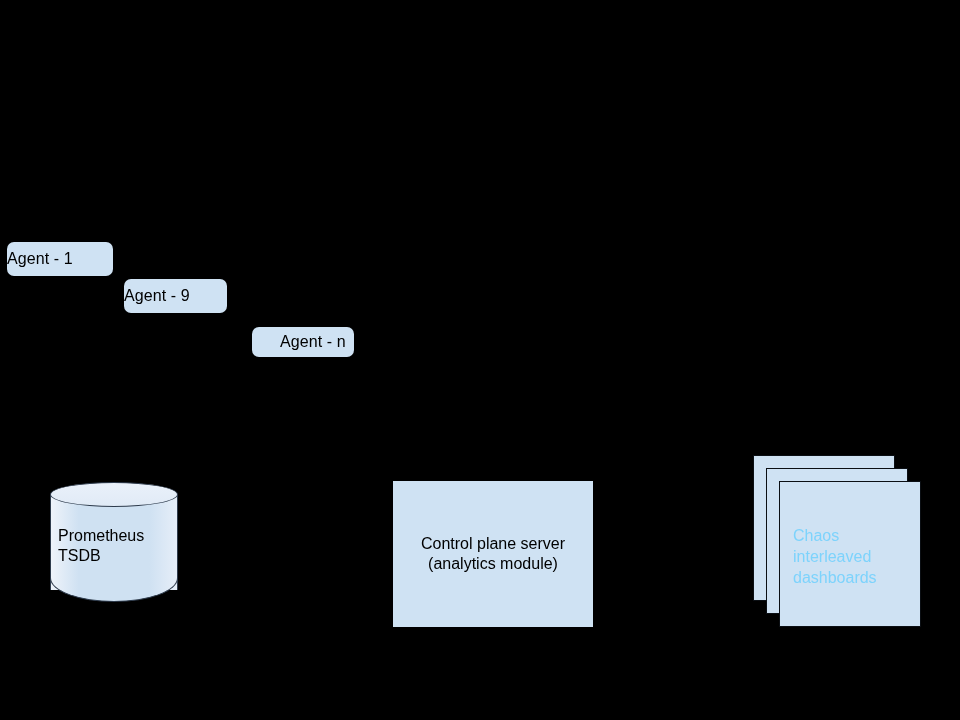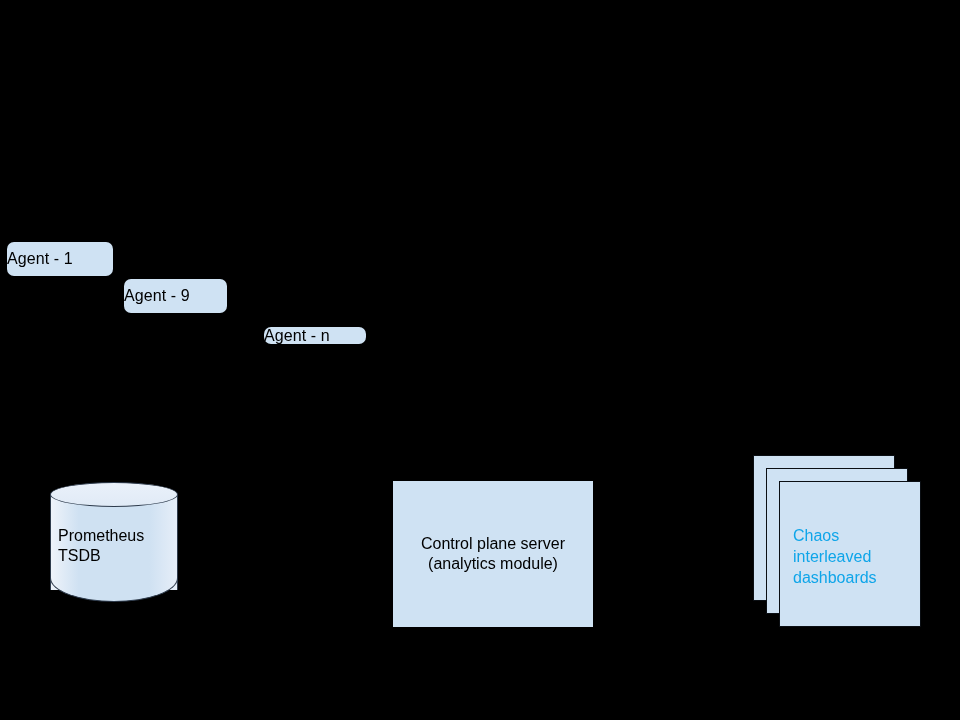--- a/index.html
+++ b/index.html
@@ -119,21 +119,21 @@
     border: 1px solid #0b0f14;
   }
   .stack-card.back  { left: 0px;  top: 0px;  width: 142px; height: 146px; }
   .stack-card.mid   { left: 13px; top: 13px; width: 142px; height: 146px; }
   .stack-card.front { left: 26px; top: 26px; width: 142px; height: 146px; }
   .stack-label {
     position: absolute;
     left: 40px;
     top: 70px;
     width: 124px;
-    color: #0ea5e9;
+    color: #7dd3fc;
     font-size: 16px;
     line-height: 21px;
     text-align: left;
     white-space: pre-line;
   }
 
   
   .connector {
     position: absolute;
     left: 0;
@@ -156,21 +156,21 @@
   </svg>
 
   <div class="agent-node" style="left:7px; top:242px; width:106px; height:34px;">
     <span>Agent - 1</span>
   </div>
 
   <div class="agent-node" style="left:124px; top:279px; width:103px; height:34px;">
     <span>Agent - 9</span>
   </div>
 
-  <div class="agent-node" style="left:264px; top:327px; width:102px; height:17px;">
+  <div class="agent-node" style="left:252px; top:327px; width:102px; height:30px;padding-left:28px;">
     <span>Agent - n</span>
   </div>
 
   <div class="cylinder">
     <div class="cyl-body"></div>
     <div class="cyl-bottom"></div>
     <div class="cyl-top"></div>
     <div class="cyl-label">Prometheus
 TSDB</div>
   </div>

